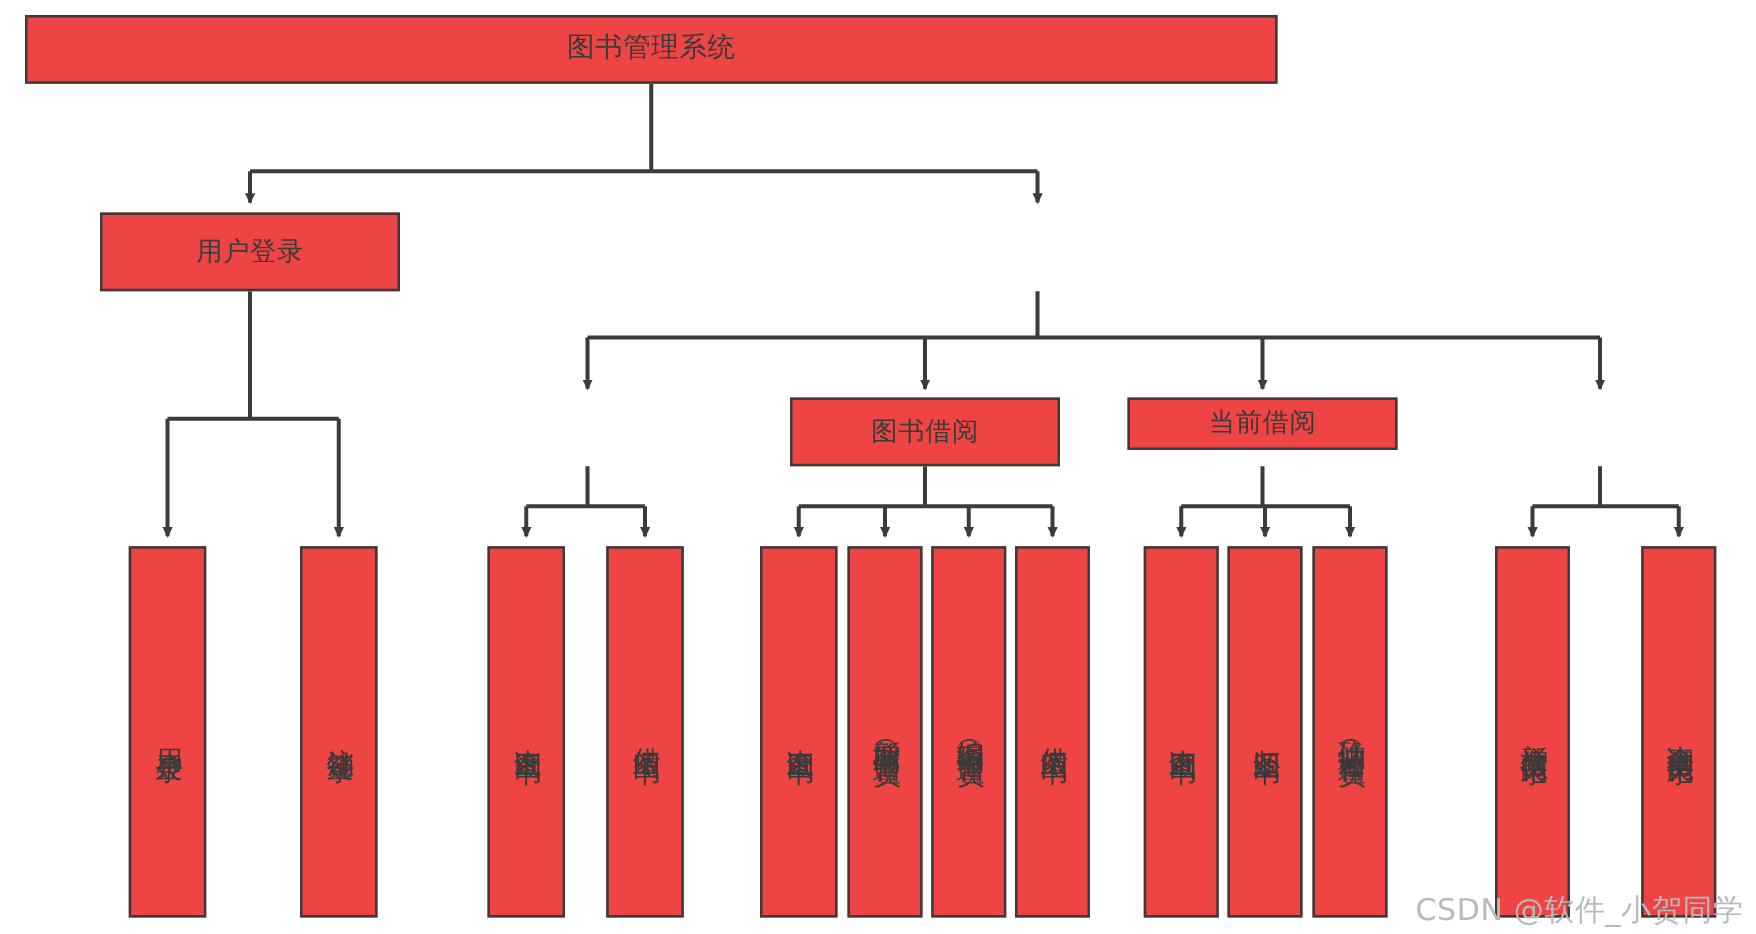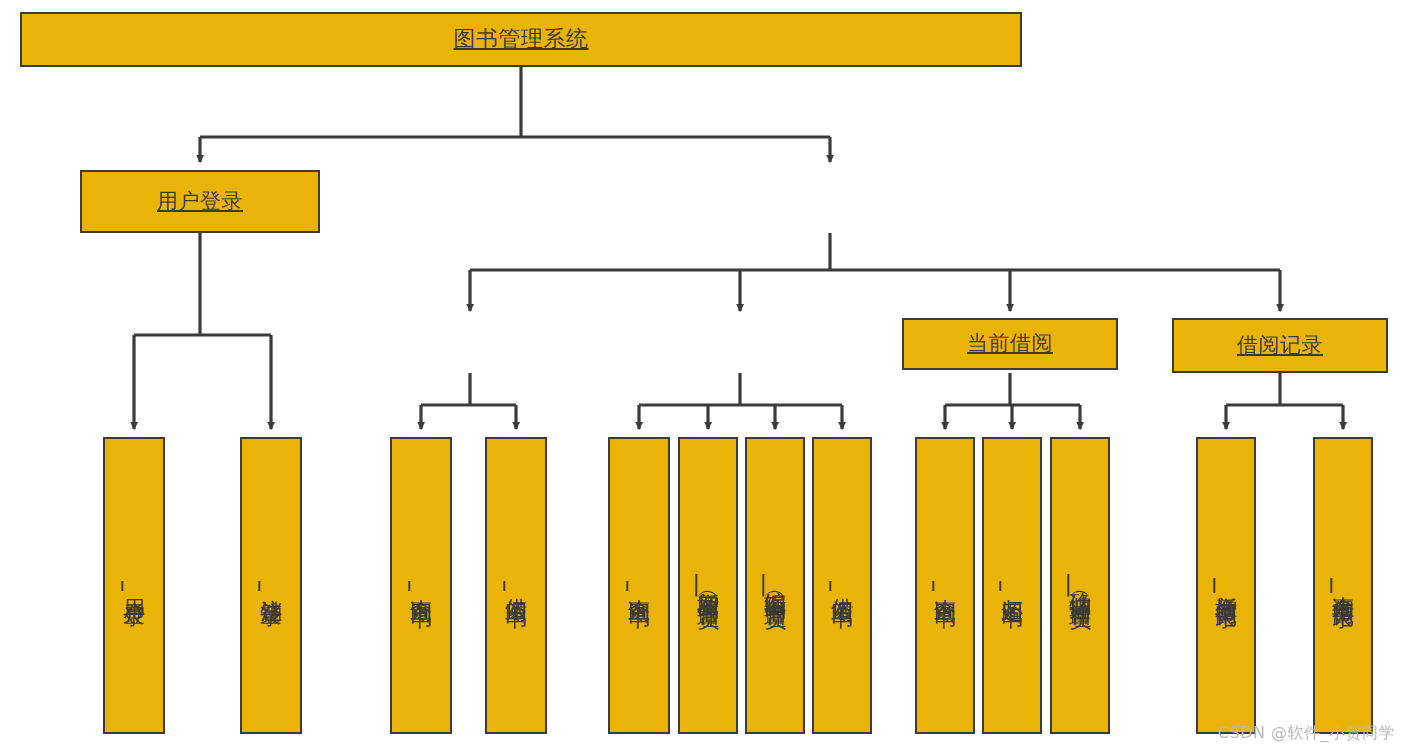--- a/index.html
+++ b/index.html
@@ -23,26 +23,25 @@
     left: 0;
     top: 0;
     width: 1405px;
     height: 747px;
     pointer-events: none;
   }
   .node {
     position: absolute;
     box-sizing: border-box;
     border: 2.5px solid #3b3b3b;
-    background: #eab308;
+    background: #ef4444;
     display: flex;
     align-items: center;
     justify-content: center;
     color: #3a3a3a;
-    text-decoration: underline;
   }
   .node-label {
     display: block;
     text-align: center;
     line-height: 1.22;
     color: #3a3a3a;
     letter-spacing: 0.5px;
   }
   .node.horiz .node-label {
     font-size: 21px;
@@ -59,21 +58,21 @@
     text-orientation: upright;
     font-size: 22px;
     line-height: 1.12;
     letter-spacing: 2.5px;
     white-space: nowrap;
   }
   #watermark {
     position: absolute;
     right: 10px;
     bottom: 3px;
-    font-size: 16px;
+    font-size: 24px;
     color: #b9b9b9;
     font-family: "DejaVu Sans", "Liberation Sans", sans-serif;
     letter-spacing: 0.5px;
     white-space: nowrap;
   }
 </style>
 </head>
 <body>
 
 <div id="canvas">
@@ -130,25 +129,25 @@
   </svg>
 
   <div class="node root horiz" style="left: 20px; top: 12px; width: 1002px; height: 55px;">
     <span class="node-label">图书管理系统</span>
   </div>
 
   <div class="node horiz" style="left: 80px; top: 170px; width: 240px; height: 63px;">
     <span class="node-label">用户登录</span>
   </div>
 
-  <div class="node horiz" style="left: 902px; top: 318px; width: 216px; height: 52px;">
+  <div class="node horiz" style="left: 632px; top: 318px; width: 216px; height: 55px;">
+    <span class="node-label">图书借阅</span>
+  </div>
+  <div class="node horiz" style="left: 902px; top: 318px; width: 216px; height: 42px;">
     <span class="node-label">当前借阅</span>
-  </div>
-  <div class="node horiz" style="left: 1172px; top: 318px; width: 216px; height: 55px;">
-    <span class="node-label">借阅记录</span>
   </div>
 
   <div class="node vert" style="left: 103px; top: 437px; width: 62px; height: 297px;">
     <span class="node-label">用户登录</span>
   </div>
   <div class="node vert" style="left: 240px; top: 437px; width: 62px; height: 297px;">
     <span class="node-label">注销登录</span>
   </div>
   <div class="node vert" style="left: 390px; top: 437px; width: 62px; height: 297px;">
     <span class="node-label">查询图书</span>

